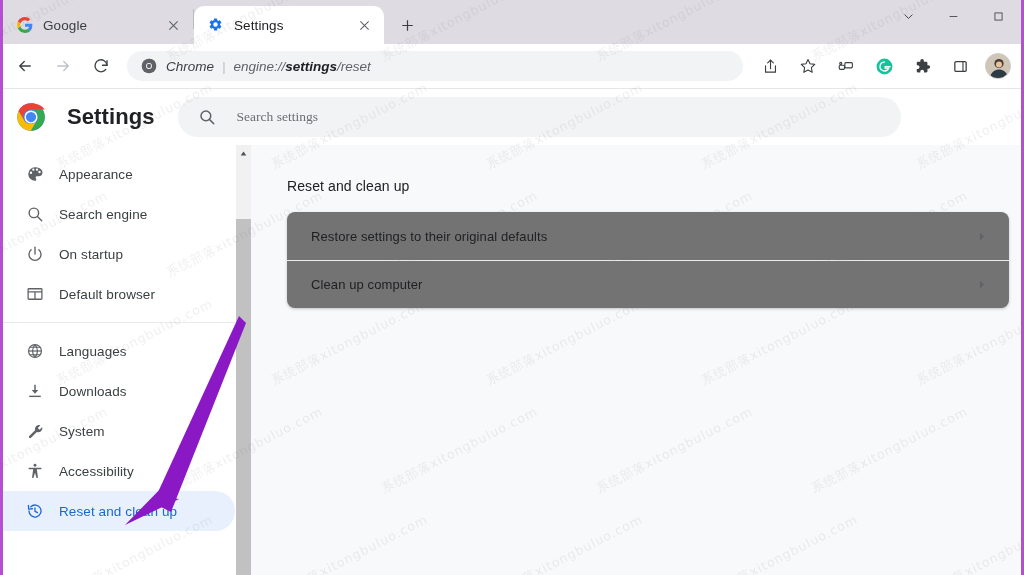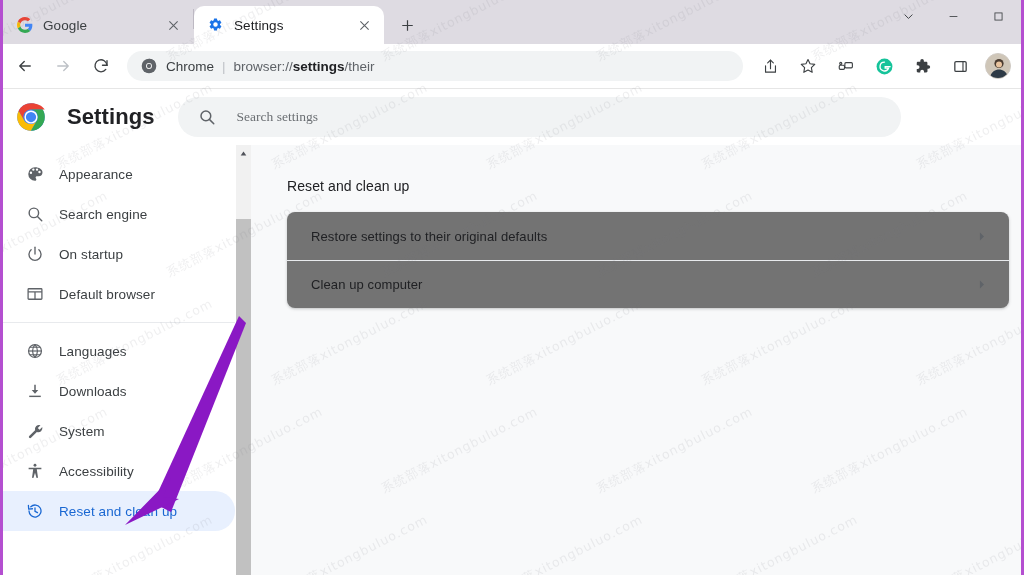--- a/index.html
+++ b/index.html
@@ -75,21 +75,21 @@
     width: 32px; height: 32px; margin-left: 6px;
     display: flex; align-items: center; justify-content: center;
     color: #3c4043;
   }
   .navbtn.disabled { color: #bdc1c6; }
   #omnibox {
     flex: 1 1 auto;
     height: 30px; margin: 0 8px 0 10px;
     background: #f1f3f4; border-radius: 16px;
     display: flex; align-items: center; padding: 0 14px;
-    font-size: 13.5px; color: #3c4043;
+    font-size: 13.5px; color: #3c4043; font-style: italic;
   }
   #omnibox .chrome-dot { width: 16px; height: 16px; flex: 0 0 16px; margin-right: 9px; }
   #omnibox .scheme-label { color: #3c4043; }
   #omnibox .omni-sep { color: #bdc1c6; margin: 0 8px; }
   #omnibox .url-dim { color: #5f6368; }
   #omnibox .url-strong { color: #202124; font-weight: bold; }
   #toolbar-right { display: flex; align-items: center; padding-right: 8px; }
   .tbicon {
     width: 30px; height: 30px; margin: 0 4px;
     display: flex; align-items: center; justify-content: center;
@@ -302,23 +302,23 @@
       <span class="chrome-dot">
         <svg viewBox="0 0 24 24" width="16" height="16">
           <circle cx="12" cy="12" r="11" fill="#5f6368"></circle>
           <circle cx="12" cy="12" r="4.4" fill="#ffffff"></circle>
           <circle cx="12" cy="12" r="3.2" fill="#5f6368"></circle>
           <path d="M12 1 a11 11 0 0 1 9.5 5.5 L12 7.6 Z" fill="#5f6368"></path>
         </svg>
       </span>
       <span class="scheme-label">Chrome</span>
       <span class="omni-sep">|</span>
-      <span class="url-dim">browser://</span>
+      <span class="url-dim">engine://</span>
         <span class="url-strong">settings</span>
-        <span class="url-dim">/their</span>
+        <span class="url-dim">/reset</span>
     </div>
 
     <div id="toolbar-right">
       <div class="tbicon">
         <svg viewBox="0 0 24 24" width="17" height="17" stroke="currentColor" stroke-width="1.6" fill="none" stroke-linecap="round" stroke-linejoin="round">
           <path d="M5 11 V20 H19 V11"></path>
           <path d="M12 15 V3"></path>
           <path d="M8 7 L12 3 L16 7"></path>
         </svg>
       </div>

